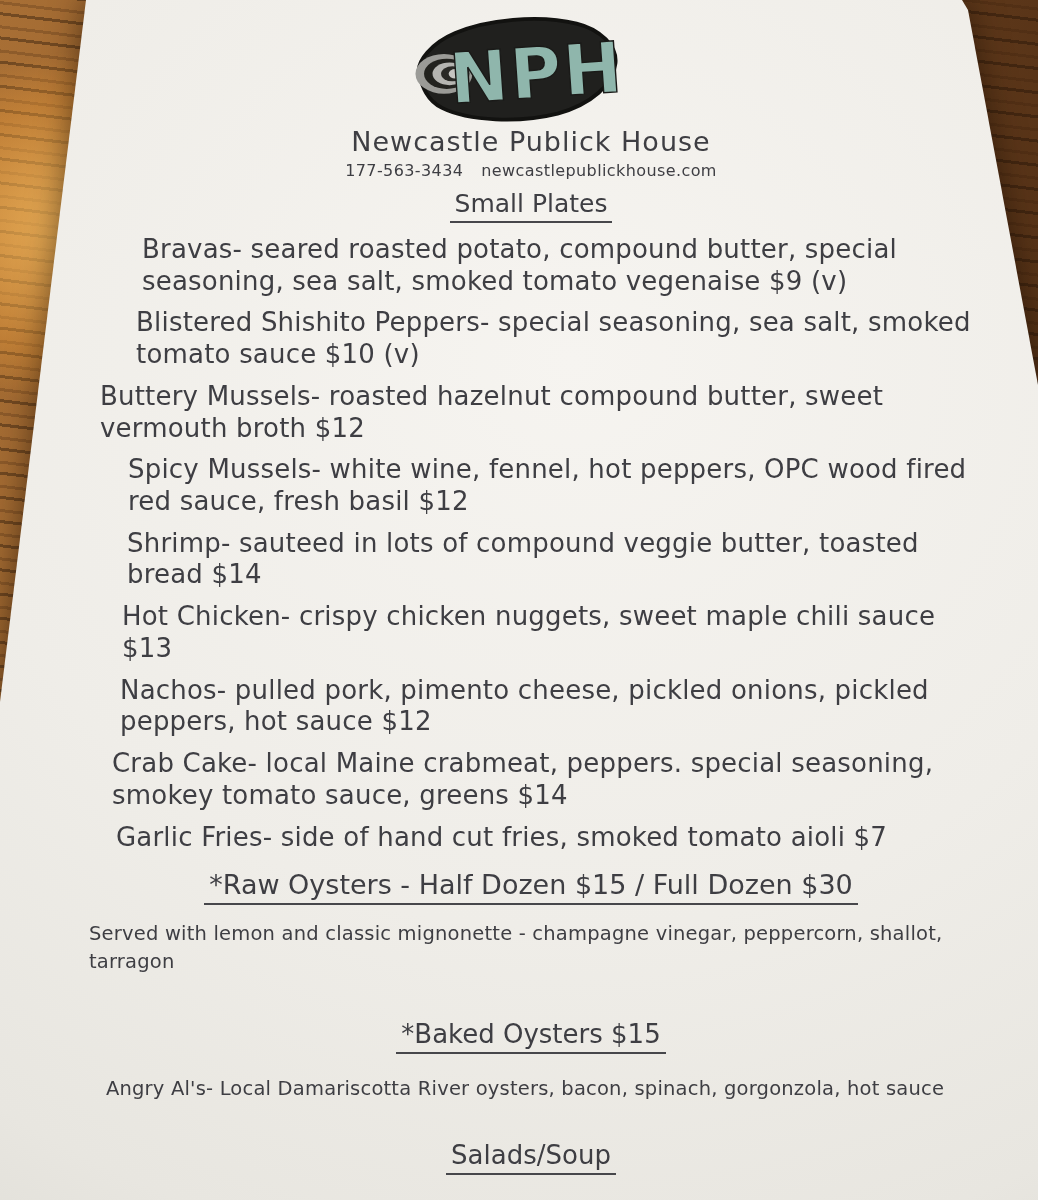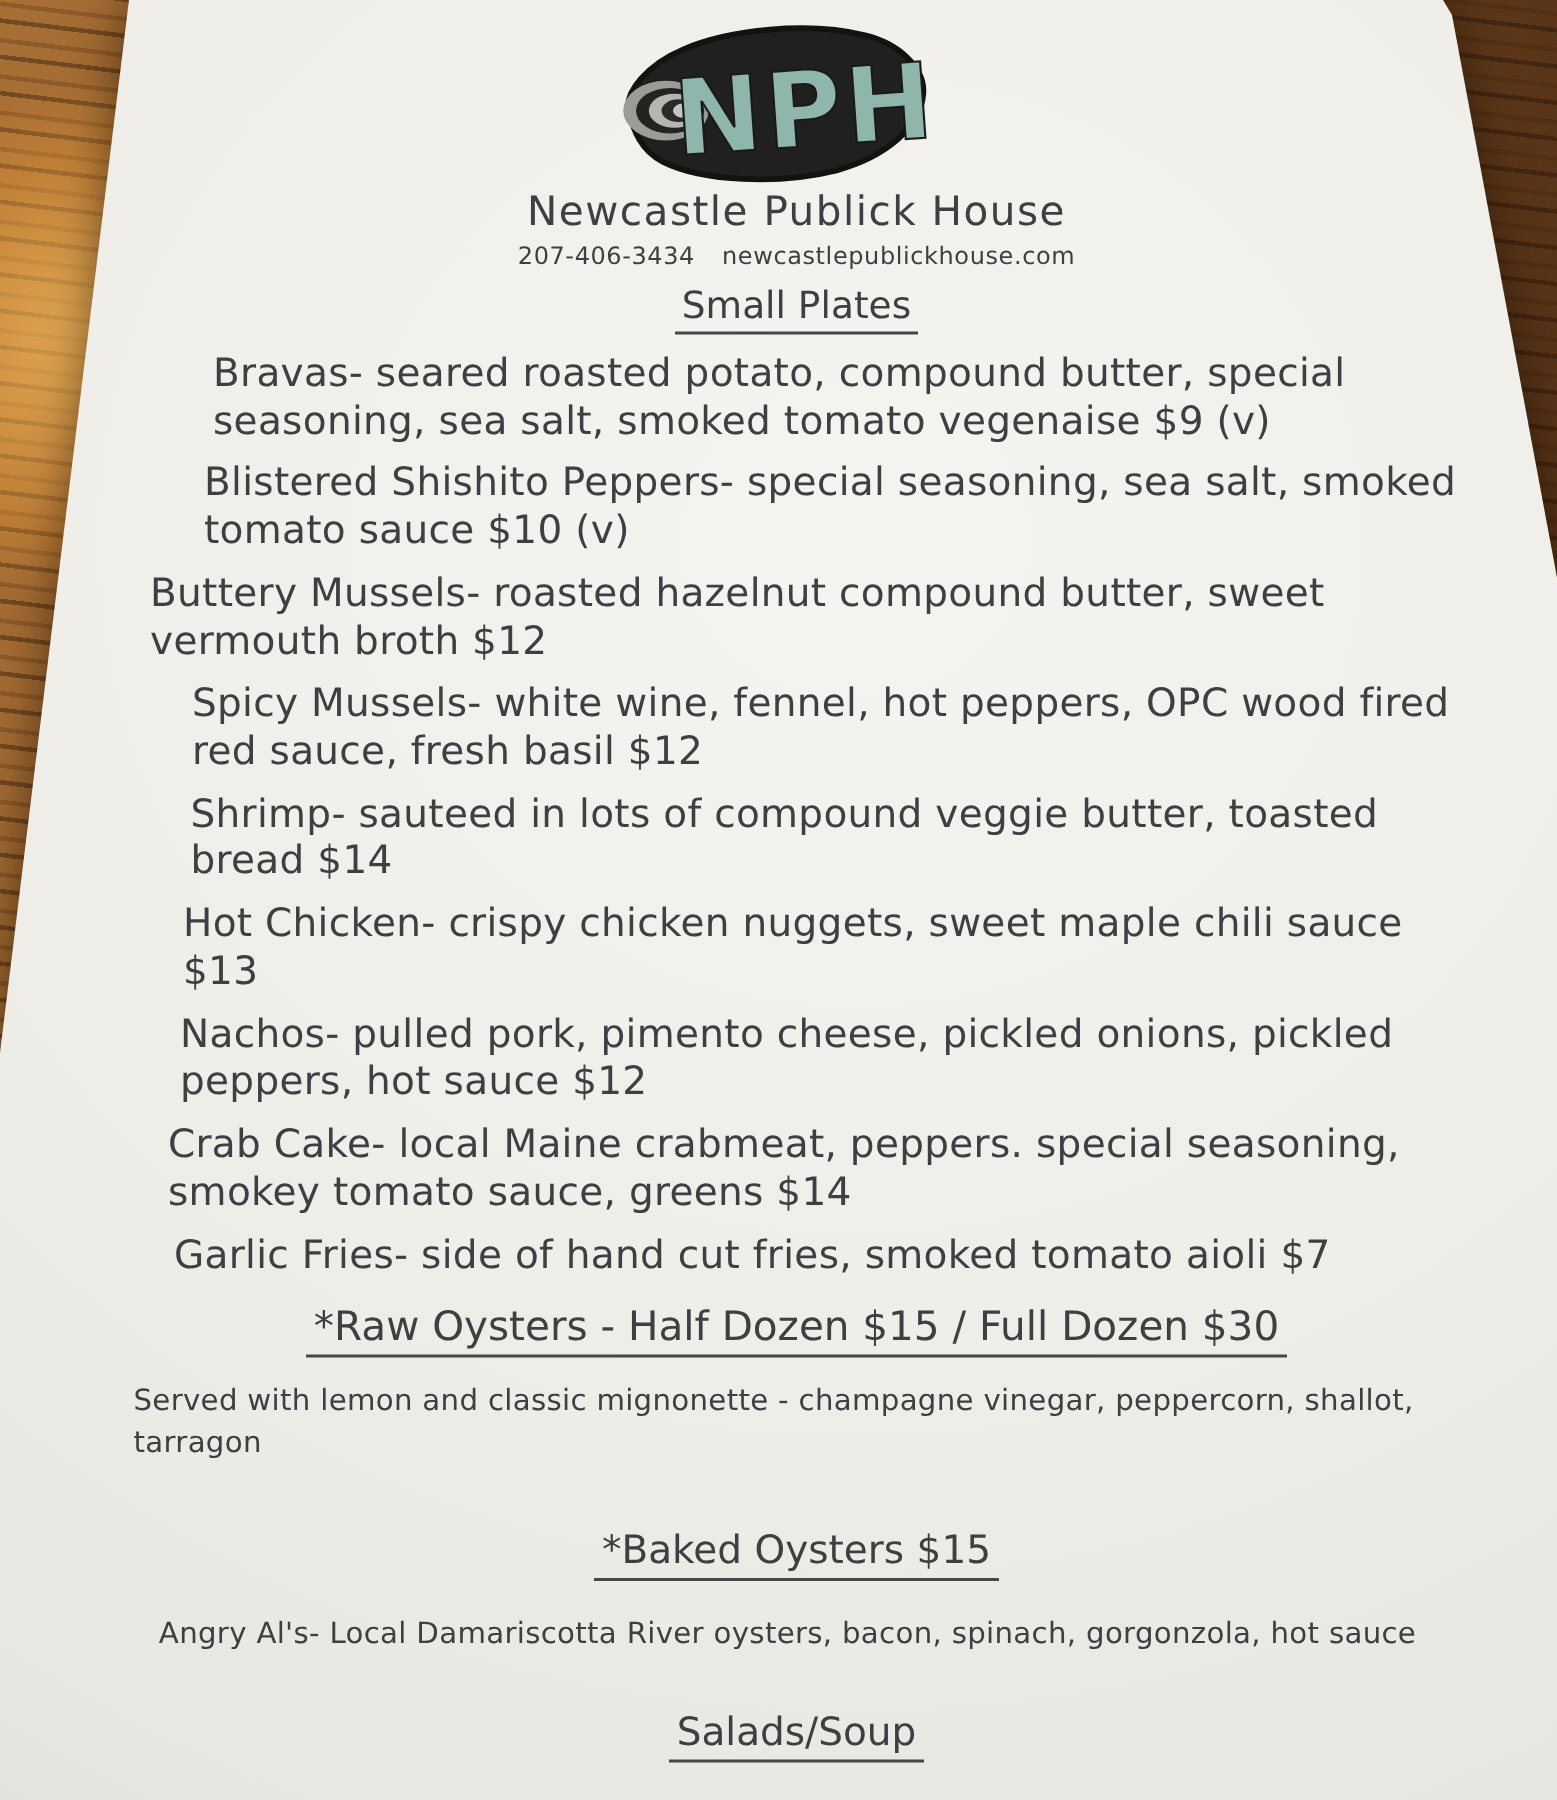--- a/index.html
+++ b/index.html
@@ -73,21 +73,21 @@
             <ellipse cx="46" cy="63" rx="18" ry="12" fill="#b5b5b1"></ellipse>
             <ellipse cx="49" cy="63" rx="12" ry="8" fill="#2a2a26"></ellipse>
             <ellipse cx="52" cy="63" rx="7" ry="5" fill="#c5c5c1"></ellipse>
             <text x="138" y="88" text-anchor="middle" font-family="&quot;DejaVu Sans&quot;, sans-serif" font-size="74" font-weight="bold" letter-spacing="2" fill="#8fb6ac" stroke="#1a1a18" stroke-width="1.5" transform="rotate(-4 138 66)">NPH</text>
           </svg>
         </div>
 
         <div class="name center-shift">Newcastle Publick House</div>
 
         <div class="contact center-shift">
-          <span class="phone">207-406-3434</span><span>newcastlepublickhouse.com</span>
+          <span class="phone">177-563-3434</span><span>newcastlepublickhouse.com</span>
         </div>
 
         <div class="heading center-shift">
           <span class="u">Small Plates</span>
         </div>
 
         <div class="sp">
           <p>Bravas- seared roasted potato, compound butter, special seasoning, sea salt, smoked tomato vegenaise $9 (v)</p>
           <p>Blistered Shishito Peppers- special seasoning, sea salt, smoked tomato sauce $10 (v)</p>
           <p>Buttery Mussels- roasted hazelnut compound butter, sweet vermouth broth $12</p>

